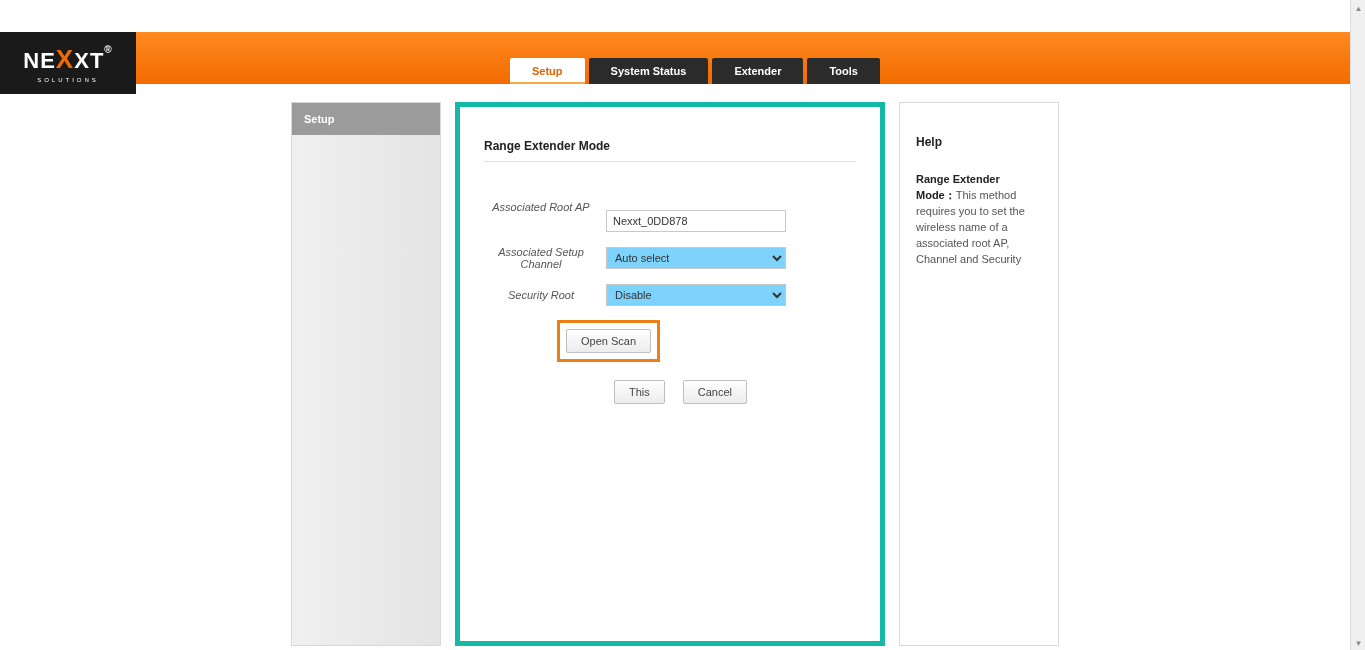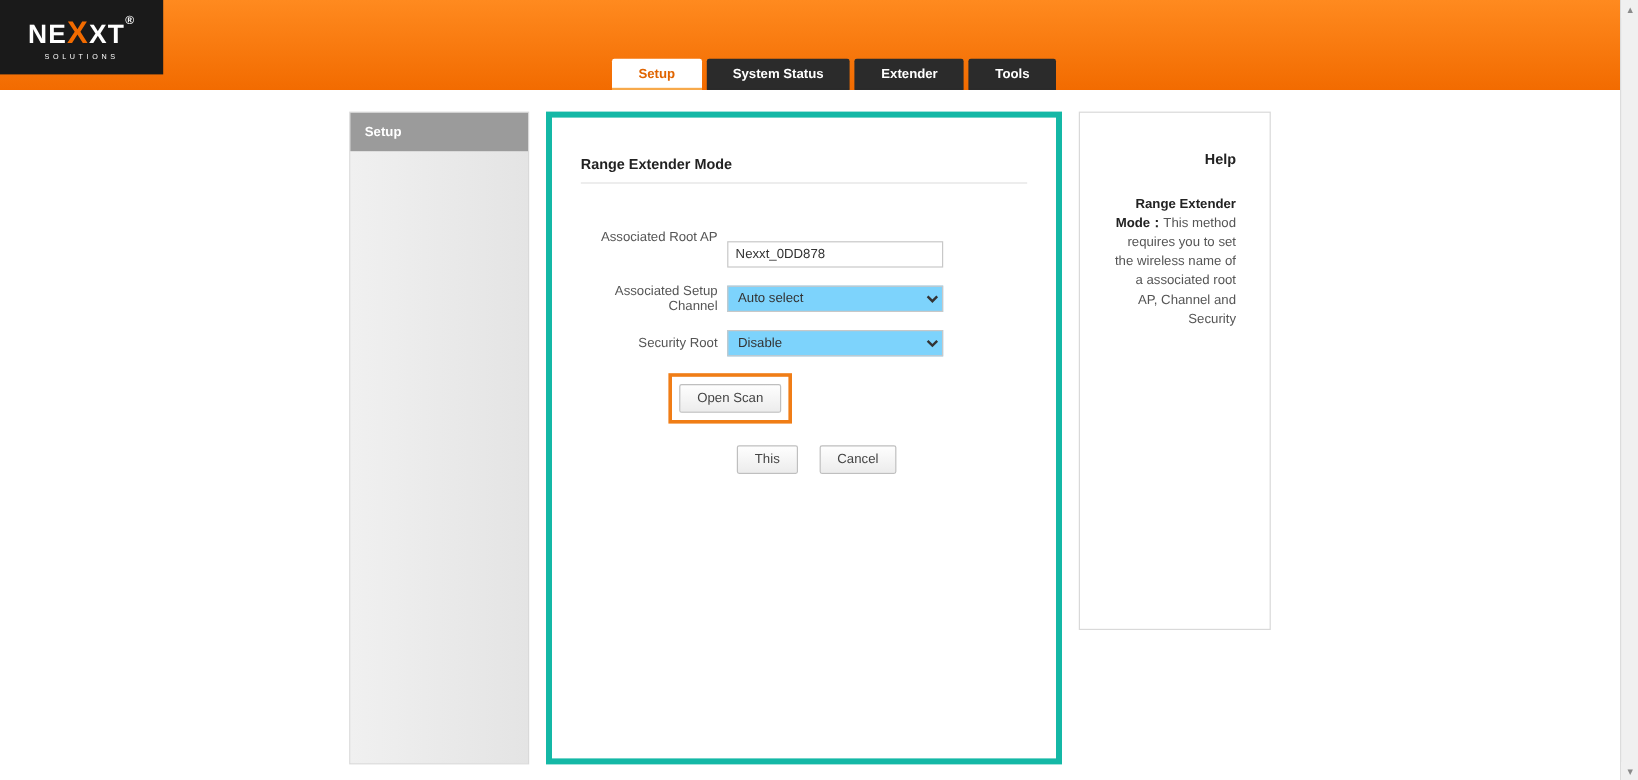--- a/index.html
+++ b/index.html
@@ -2,23 +2,24 @@
 <html><head>
 <meta charset="utf-8">
 <style>
 * { margin: 0; padding: 0; box-sizing: border-box; }
 body { font-family: Arial, sans-serif; font-size: 12px; background: #fff; }
 
 .page { width: 1350px; position: relative; }
 
 
 .header-bar {
-  height: 75px;
+  height: 52px;
   background: linear-gradient(to bottom, #ff8a1f 0%, #f26b00 100%);
   position: relative;
+  margin-top: 32px;
 }
 .logo-box {
   position: absolute; left: 0; top: 0;
   width: 136px; height: 62px;
   background: #1a1a1a;
   display: flex; flex-direction: column; align-items: center; justify-content: center;
 }
 .logo-text {
   color: #fff; font-weight: bold; font-size: 22px; letter-spacing: 1px;
   font-family: Arial, sans-serif;
@@ -77,23 +78,24 @@
   font-size: 12px; font-weight: bold; color: #222;
   border-bottom: 1px solid #e2e2e2;
   padding-bottom: 8px;
   margin-bottom: 20px;
 }
 .form-row {
   display: flex; align-items: center;
   margin-bottom: 14px;
 }
 .form-label {
-  width: 122px; text-align: right;
+  width: 122px; text-align: center;
   font-size: 11px; color: #555;
   padding-right: 8px;
+  font-style: italic;
 }
 .form-input {
   width: 180px; height: 22px;
   border: 1px solid #c8c8c8;
   padding: 0 6px;
   font-size: 11px; color: #333;
   background: #fff;
   margin-top: 28px;
 }
 .form-select {
@@ -119,25 +121,24 @@
   font-size: 11px; color: #444;
   cursor: pointer;
   border-radius: 2px;
 }
 .btn-row {
   margin-left: 130px;
   display: flex; gap: 18px;
 }
 
 .help-panel {
-  width: 160px; height: 432px;
+  width: 160px; height: 544px;
   border: 1px solid #d9d9d9;
   background: #fff;
-  padding: 32px 28px;
-  text-align: right;
+  padding: 32px 16px;
 }
 .help-title { font-size: 12px; font-weight: bold; color: #222; margin-bottom: 22px; }
 .help-body { font-size: 11px; color: #555; line-height: 16px; }
 .help-body b { font-weight: bold; color: #222; }
 
 .footer-bar {
   height: 10px;
   background: linear-gradient(to bottom, #ff8a1f, #f26b00);
   margin-top: 20px;
 }

